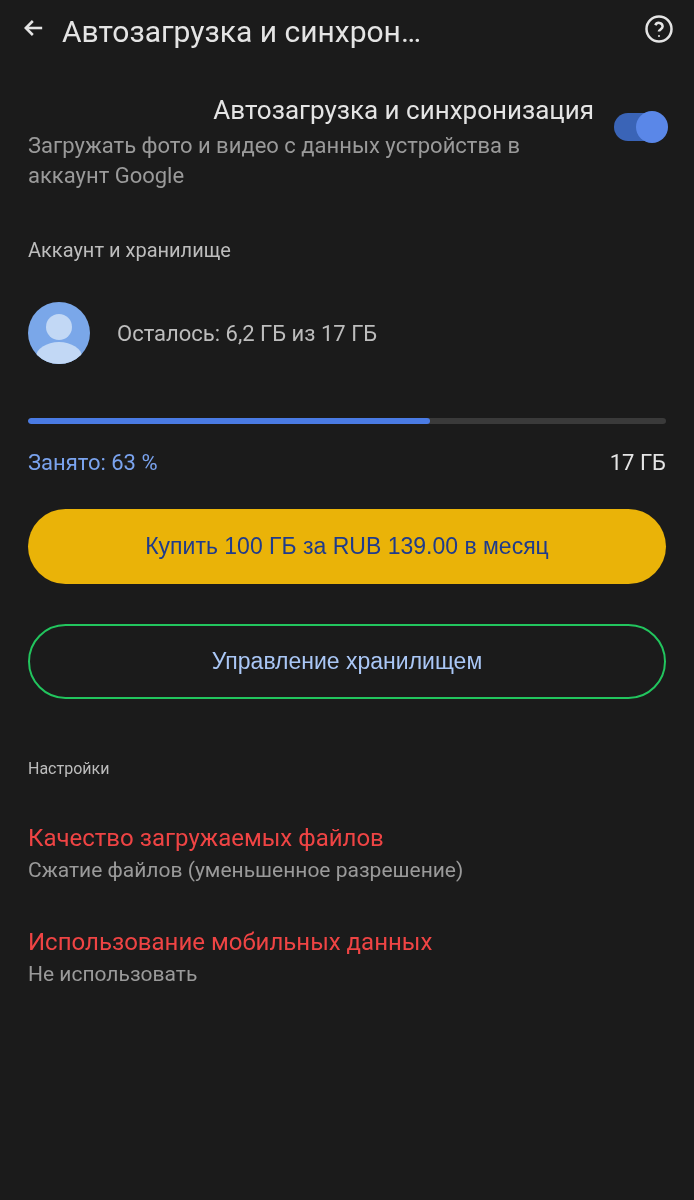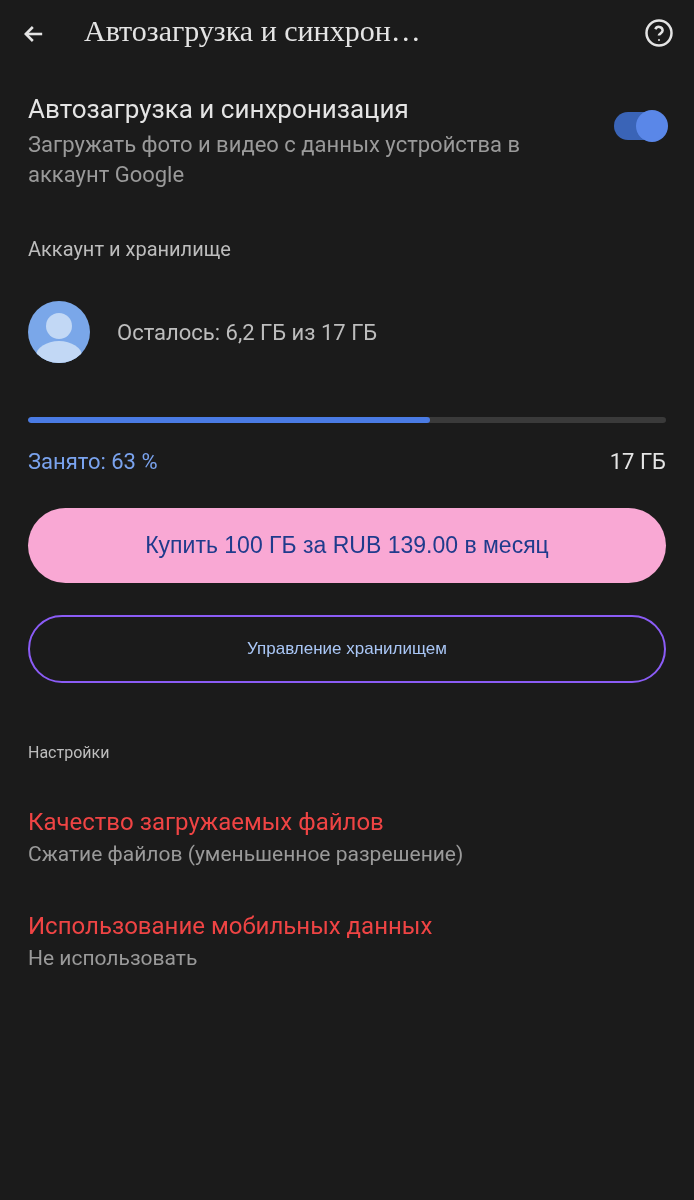--- a/index.html
+++ b/index.html
@@ -6,24 +6,23 @@
 body {
   width: 694px;
   height: 1200px;
   background: #1b1b1b;
   font-family: Roboto, Arial, sans-serif;
   color: #e4e4e4;
   overflow: hidden;
 }
 .header {
   display: flex;
-  align-items: flex-end;
+  align-items: flex-start;
   padding: 14px 20px 20px 20px;
-  gap: 36px;
-  font-family: Liberation Serif, serif;
+  gap: 14px;
 }
 .back-icon { width: 28px; height: 28px; color: #e4e4e4; flex-shrink: 0; }
 .header-title {
   font-size: 30px;
   font-weight: 400;
   color: #e4e4e4;
   flex: 1;
   white-space: nowrap;
   overflow: hidden;
   text-overflow: ellipsis;
@@ -32,21 +31,21 @@
 
 .main { padding: 0 28px; }
 
 .sync-row {
   display: flex;
   align-items: flex-start;
   padding: 26px 0 28px 0;
   gap: 20px;
 }
 .sync-text { flex: 1; }
-.sync-title { font-size: 26px; color: #e4e4e4; margin-bottom: 6px; }
+.sync-title { font-size: 26px; color: #e4e4e4; margin-bottom: 6px; text-align: right; }
 .sync-sub { font-size: 22px; line-height: 1.35; color: #9a9a9a; }
 
 .toggle {
   width: 52px; height: 28px;
   background: #3a64b7;
   border-radius: 20px;
   position: relative;
   margin-top: 18px;
   flex-shrink: 0;
 }
@@ -113,36 +112,36 @@
   display: flex;
   justify-content: space-between;
   padding: 26px 0 34px 0;
   font-size: 22px;
 }
 .used { color: #7aa3ee; }
 .total { color: #e4e4e4; }
 
 .btn-primary {
   width: 100%;
-  background: #f9a8d4;
+  background: #eab308;
   color: #1f3b8c;
   font-size: 23px;
   font-weight: 500;
   border: none;
   border-radius: 40px;
   padding: 24px 0;
-  margin-bottom: 32px;
+  margin-bottom: 40px;
 }
 .btn-outline {
   width: 100%;
   background: transparent;
   color: #aac7f6;
-  font-size: 17px;
+  font-size: 23px;
   font-weight: 500;
-  border: 2px solid #8b5cf6;
+  border: 2px solid #22c55e;
   border-radius: 40px;
   padding: 22px 0;
   margin-bottom: 50px;
 }
 
 .settings-section-label {
   font-size: 16px;
   color: #bdbdbd;
   padding: 10px 0 36px 0;
 }

